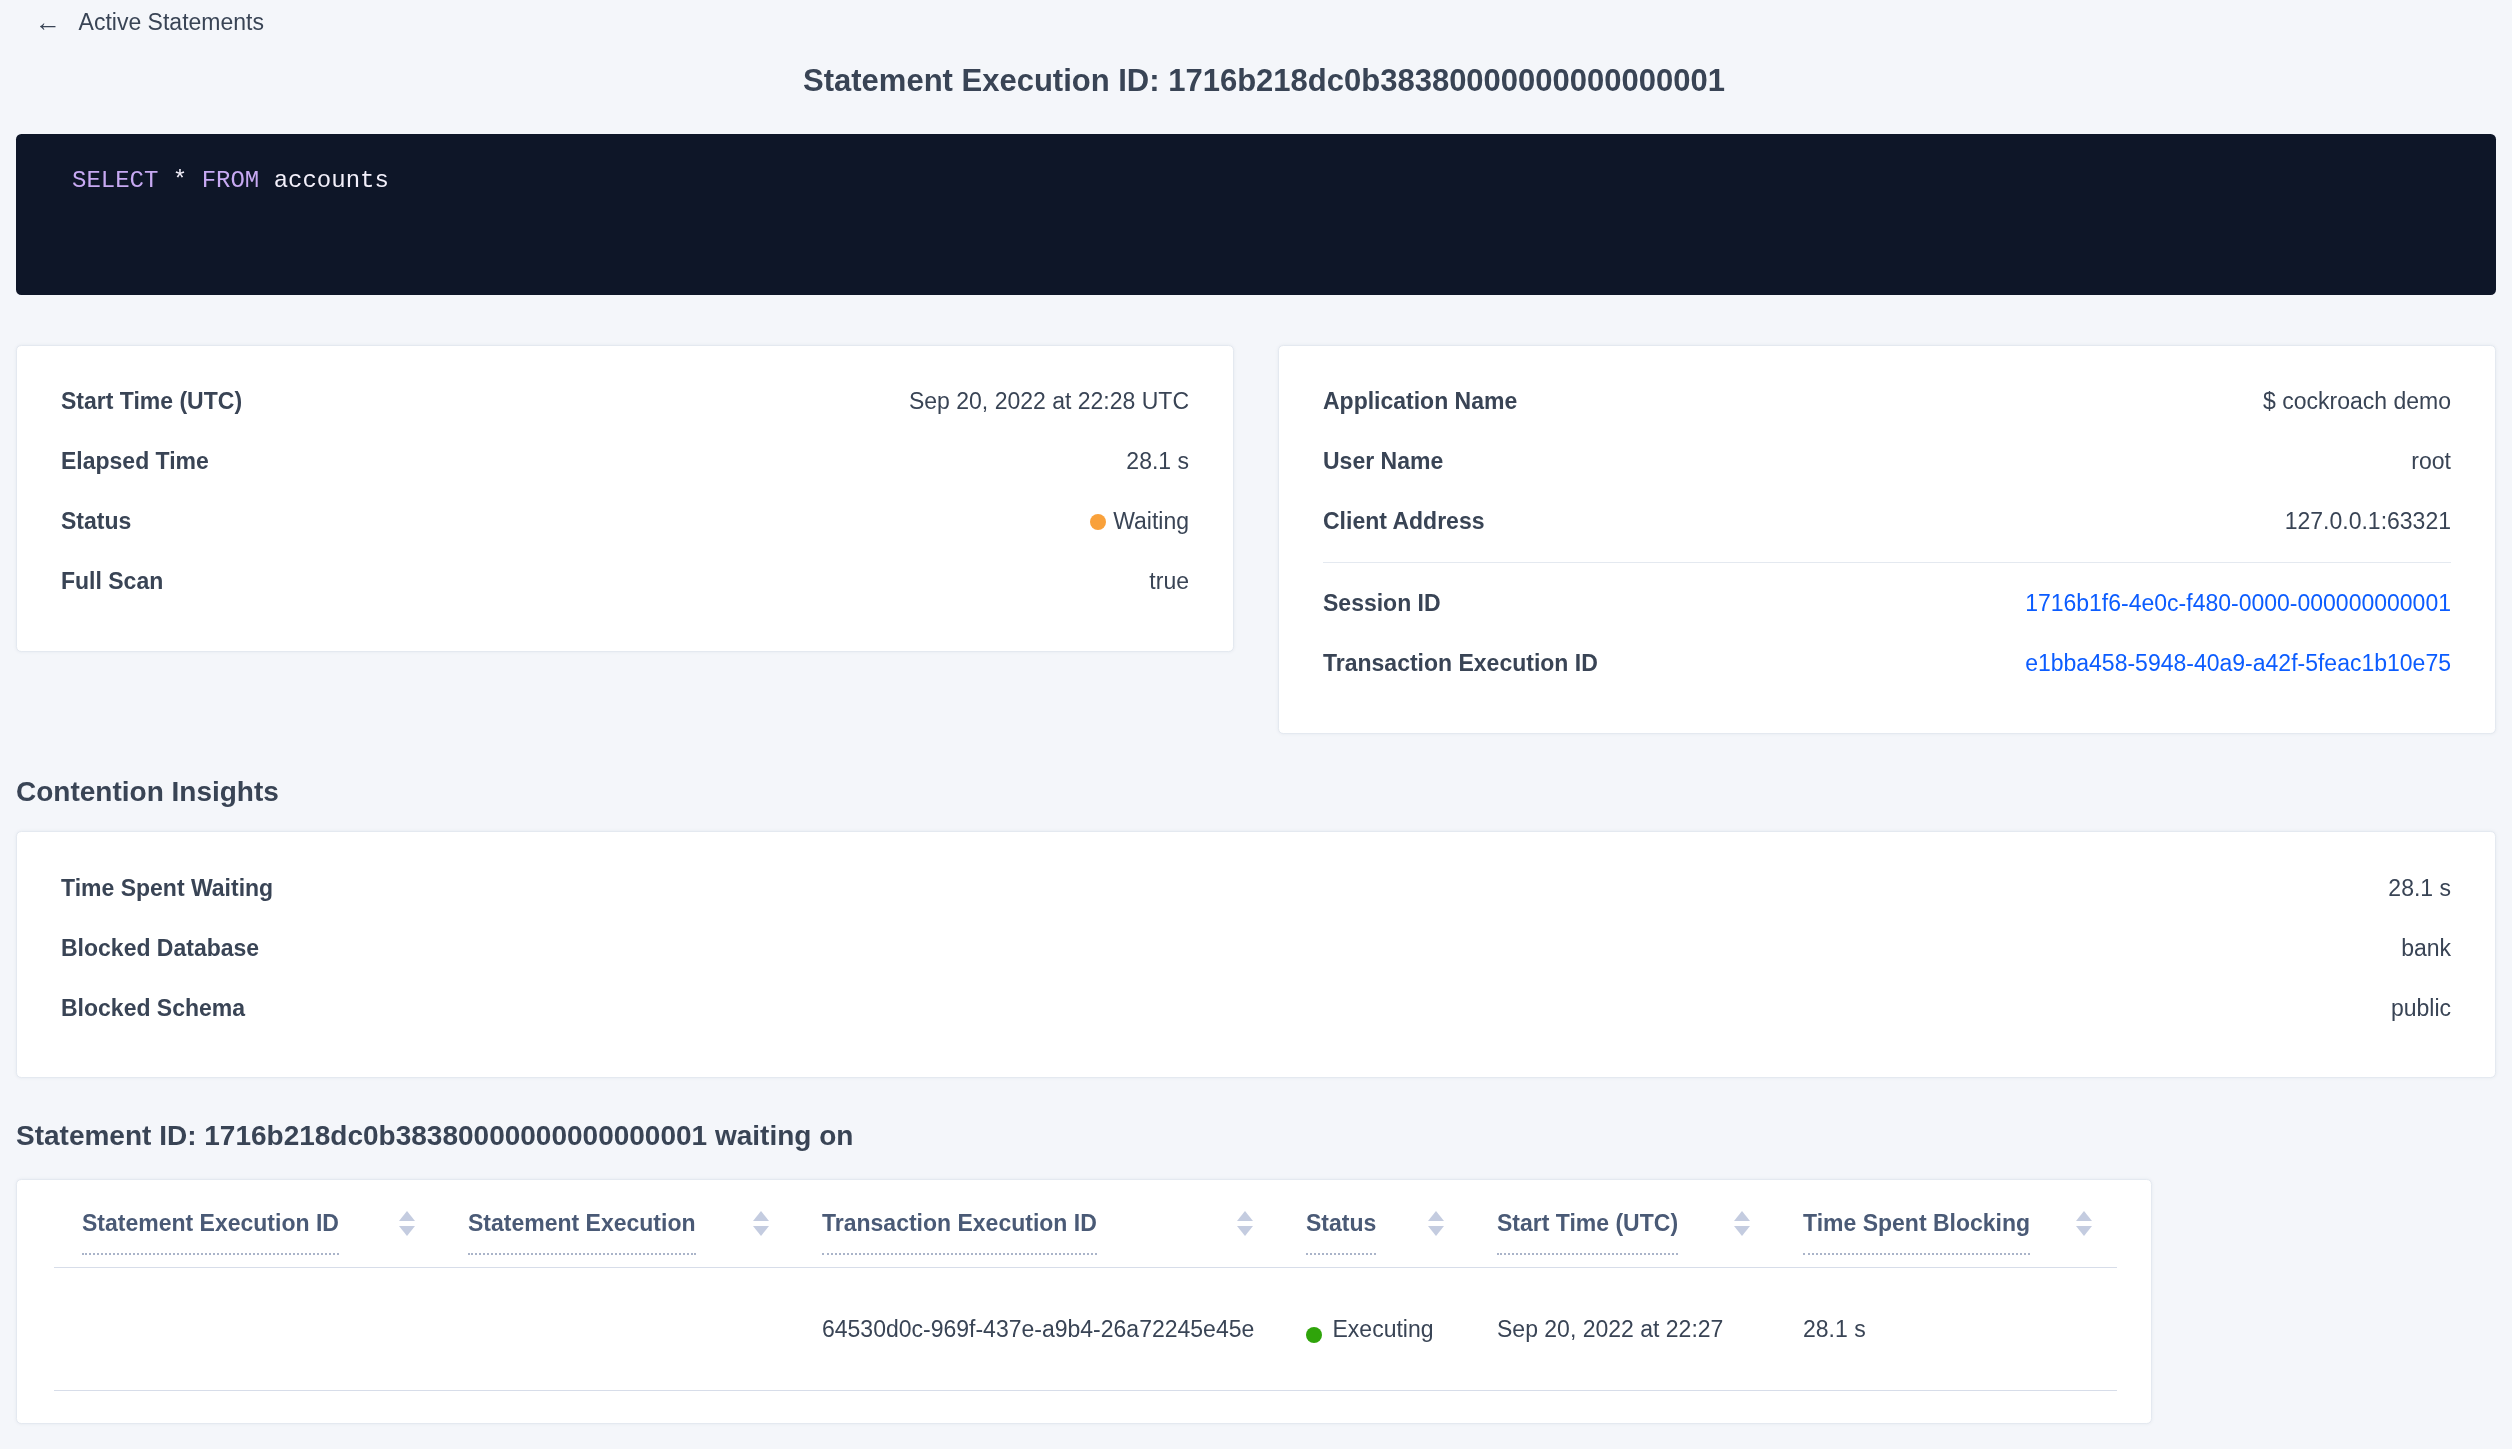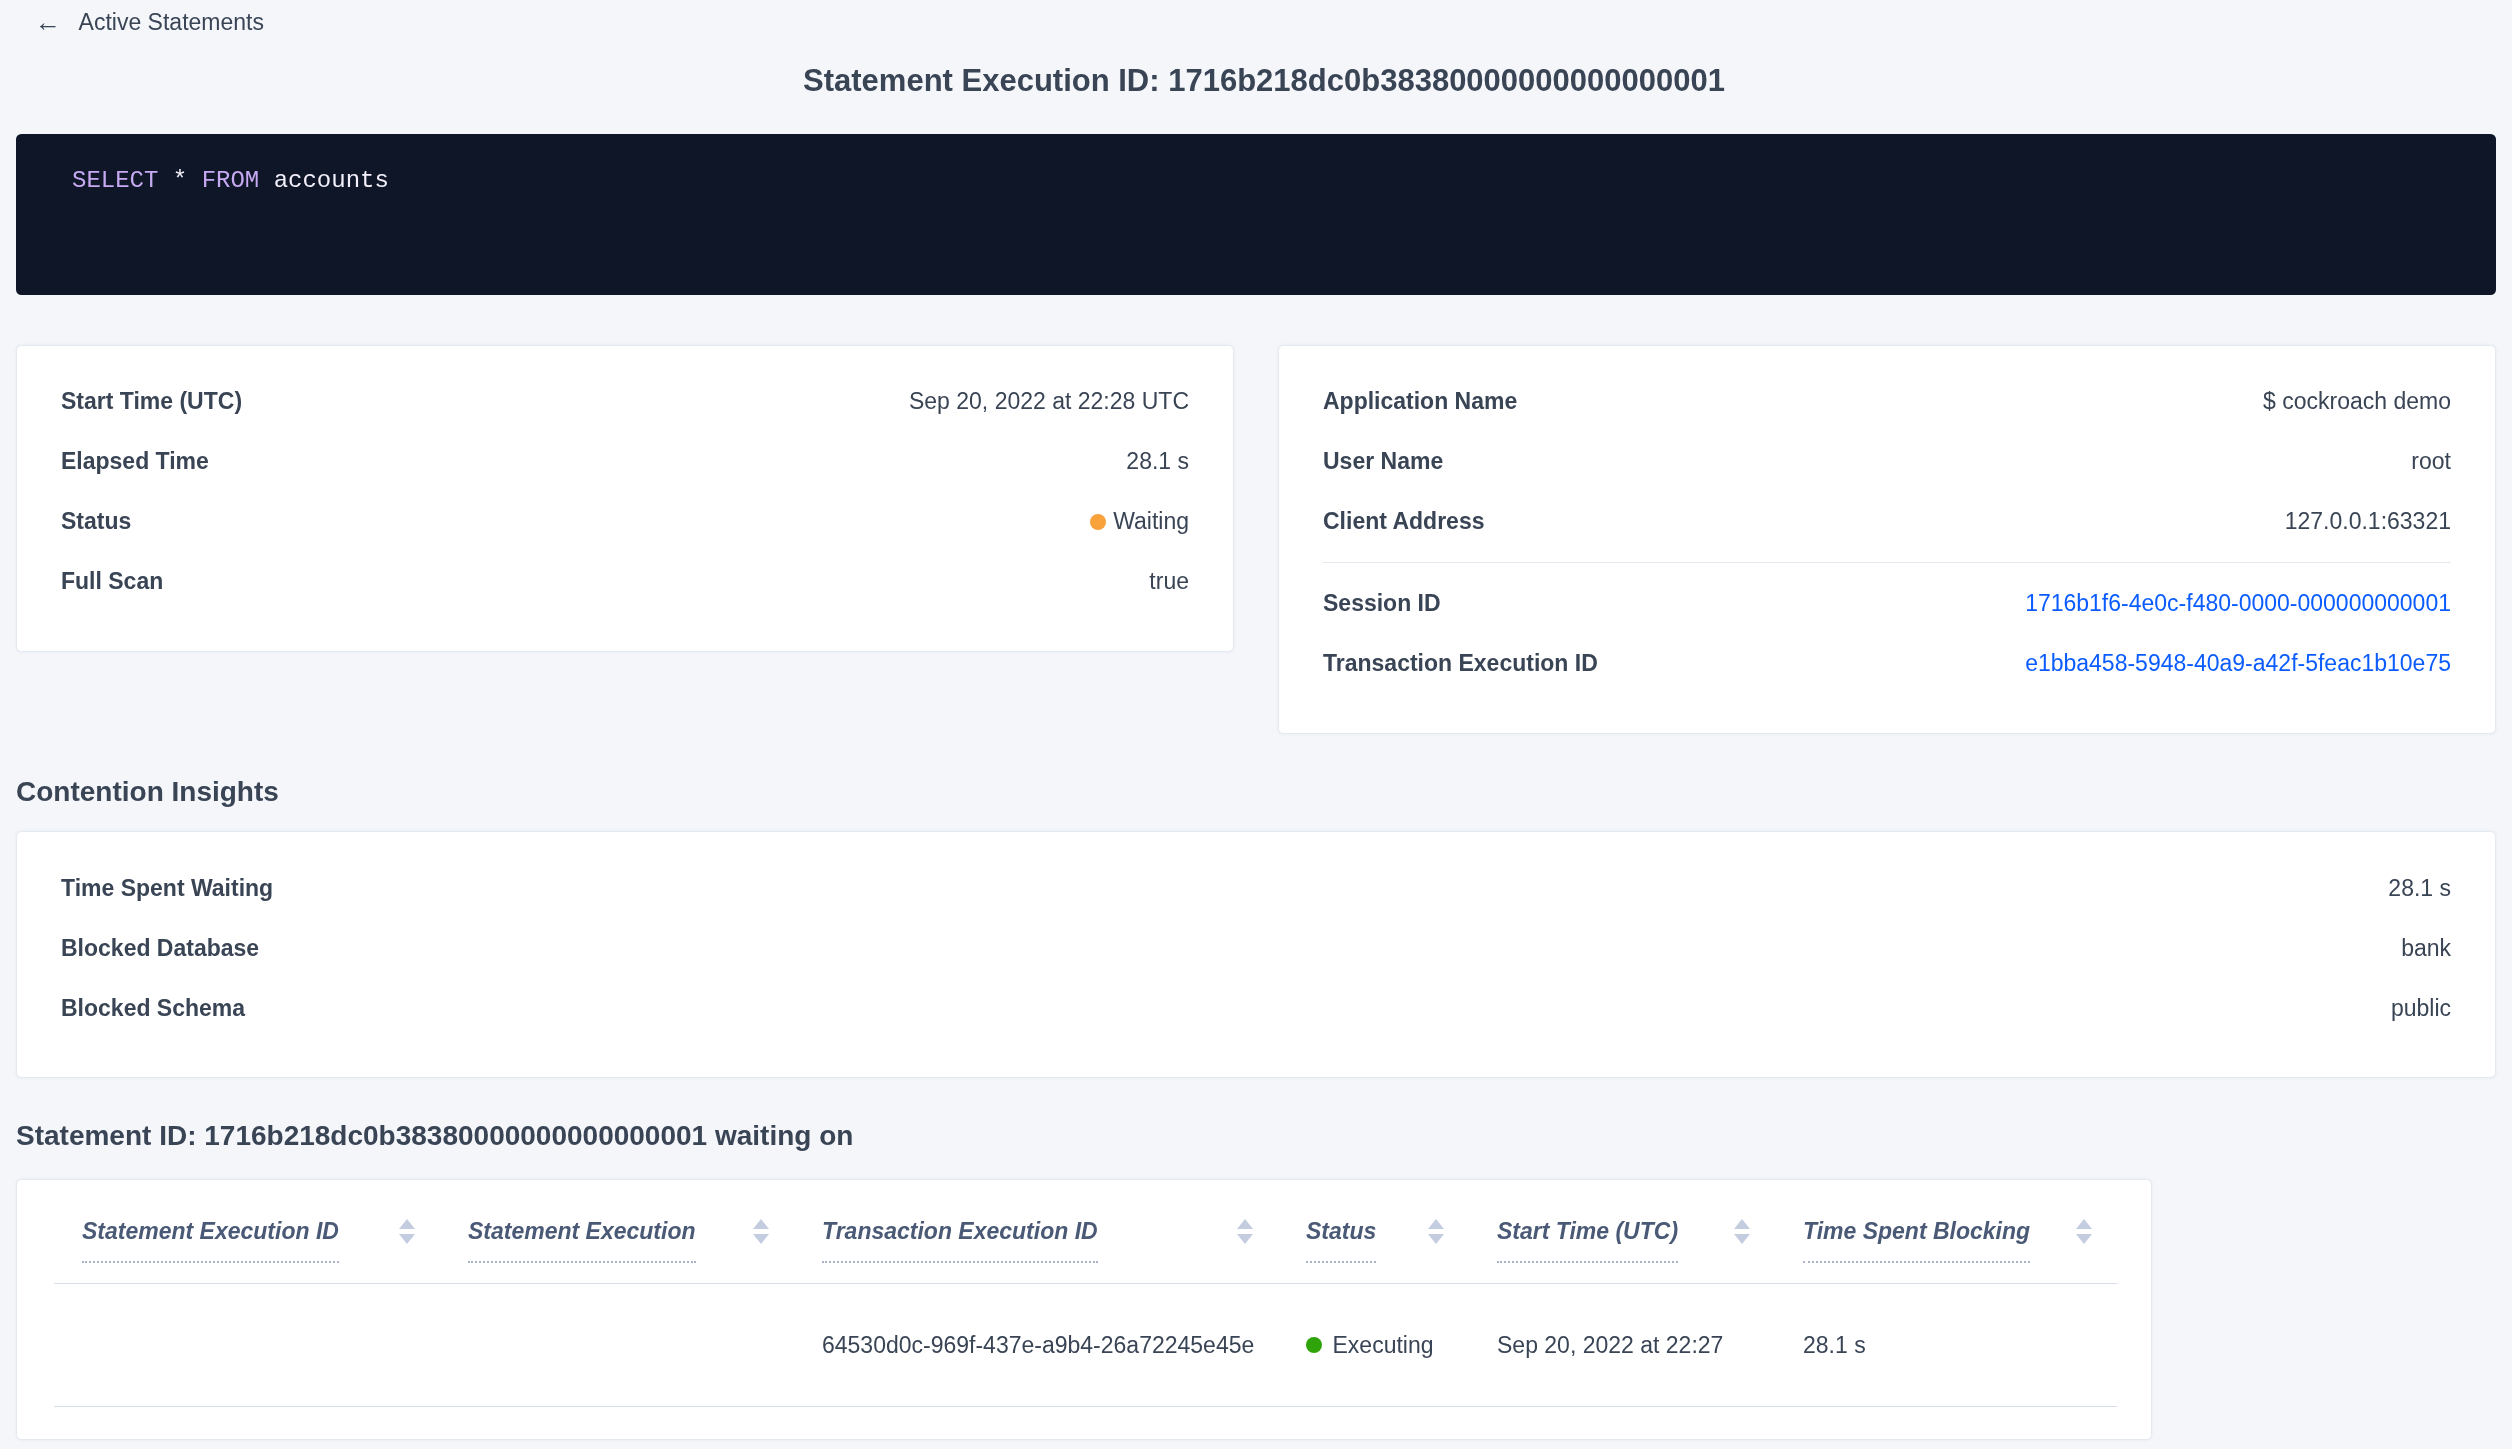--- a/index.html
+++ b/index.html
@@ -57,34 +57,34 @@
 
   .section-heading{margin:42px 0 0 16px;font-size:28px;font-weight:bold;color:#394455;line-height:32.5px;}
   .cards-row.second{margin-top:23px;align-items:center;}
 
   .table-card{
     margin:26px 16px 0;width:2136px;background:#ffffff;border:0.9px solid #e4e9f0;border-radius:5.3px;
     padding:0 37px 32px;box-shadow:0 0 3.5px rgba(67,90,111,0.08);
   }
   table{width:100%;border-collapse:collapse;font-size:23px;table-layout:fixed;}
   thead th{
-    height:104px;border-bottom:0.9px solid #d7dde9;text-align:right;vertical-align:middle;
-    padding:0;font-weight:bold;color:#4a5a76;cursor:pointer;font-style:italic;
+    height:88px;border-bottom:0.9px solid #d7dde9;text-align:right;vertical-align:middle;
+    padding:0;font-weight:bold;color:#4a5a76;cursor:pointer;
   }
   .th-inner{display:flex;align-items:center;justify-content:space-between;padding:0 24.6px 0 28px;}
   .col-label{position:relative;white-space:nowrap;}
   .col-label::after{
     content:"";position:absolute;left:0;right:0;bottom:-17.6px;
     border-bottom:2.6px dotted #aab4c9;
   }
   .sort-icon{display:inline-flex;flex-direction:column;gap:5.3px;margin-left:17.6px;}
   .tri-up{width:0;height:0;border-left:8px solid transparent;border-right:8px solid transparent;border-bottom:10.5px solid #c4cce0;}
   .tri-down{width:0;height:0;border-left:8px solid transparent;border-right:8px solid transparent;border-top:10.5px solid #c4cce0;}
   tbody td{height:123px;border-bottom:0.9px solid #d7dde9;padding:0 0 0 28px;vertical-align:middle;color:#394455;}
-  .status-cell{display:flex;align-items:center;gap:10.5px;}
+  .status-cell{display:flex;align-items:flex-end;gap:10.5px;}
 </style>
 </head>
 <body>
 
 <div class="page">
 
   <div class="back-link">
     <span class="back-arrow">←</span>
     <span>Active Statements</span>
   </div>

